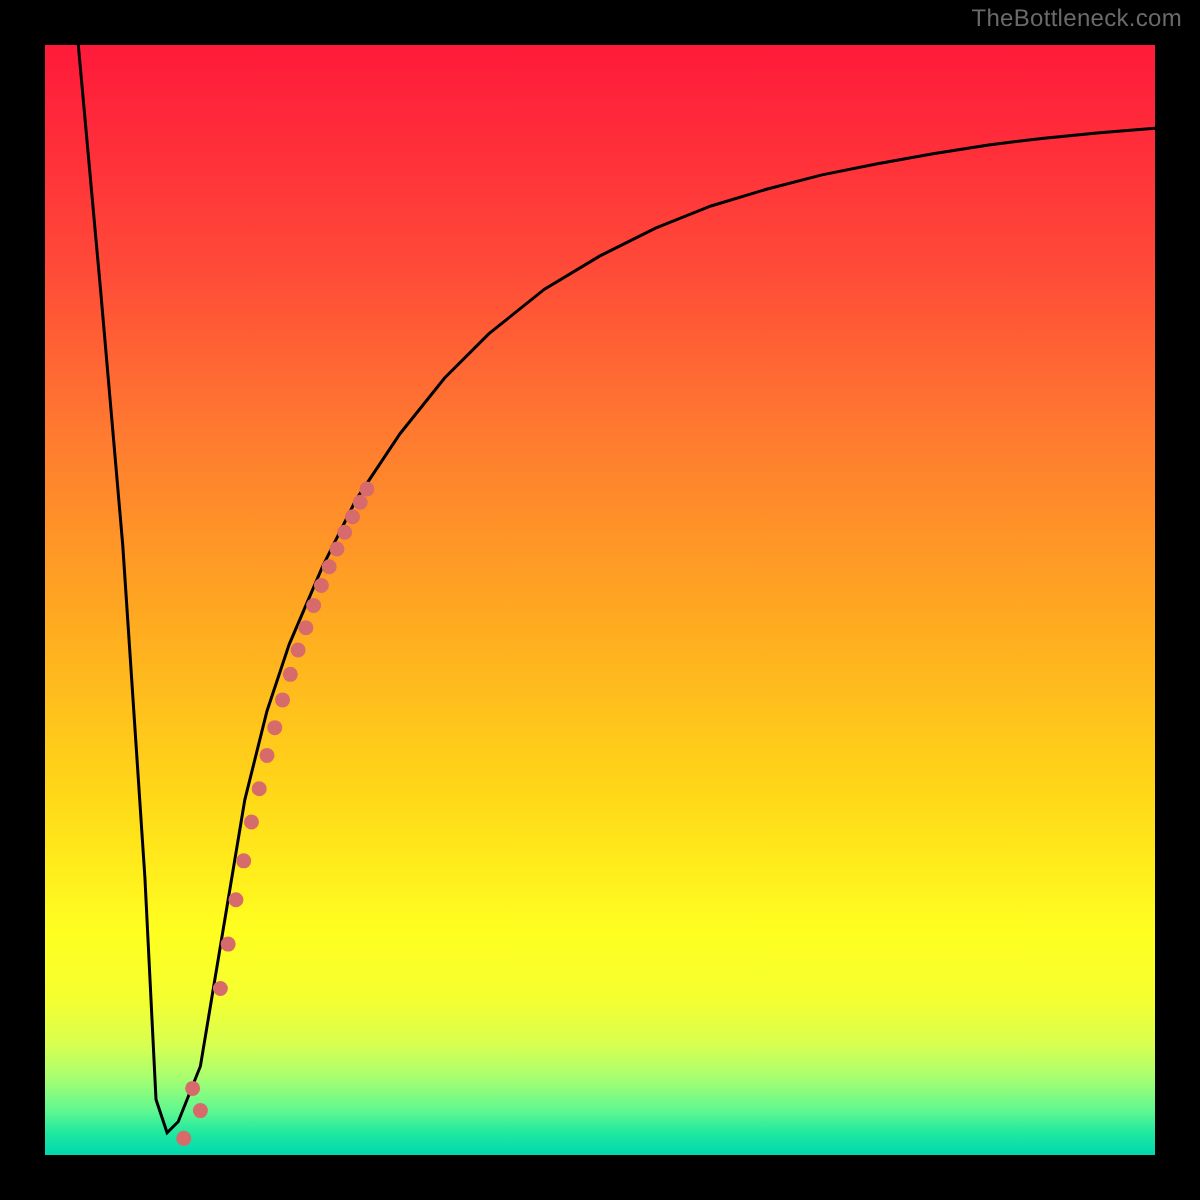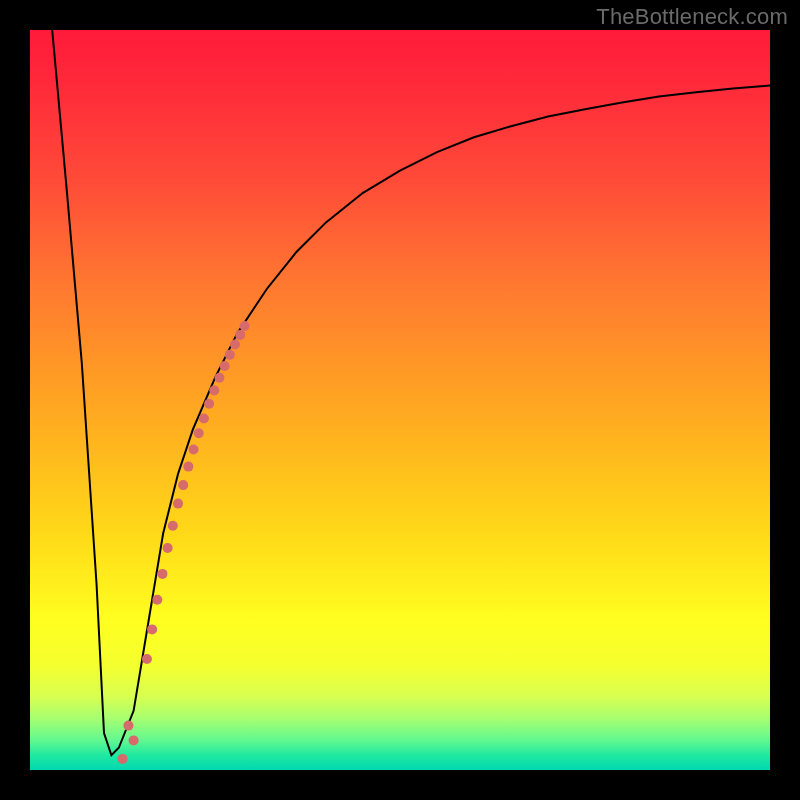--- a/index.html
+++ b/index.html
@@ -43,21 +43,21 @@
     left: 0;
     top: 0;
     width: 740px;
     height: 740px;
   }
   .watermark {
     position: absolute;
     top: 4px;
     right: 12px;
     color: #6a6a6a;
-    font-size: 22px;
+    font-size: 16px;
     font-weight: 500;
     letter-spacing: 0.2px;
     user-select: none;
   }
 </style>
 </head>
 <body>
 
 <div class="frame">
   <div class="plot-area">

